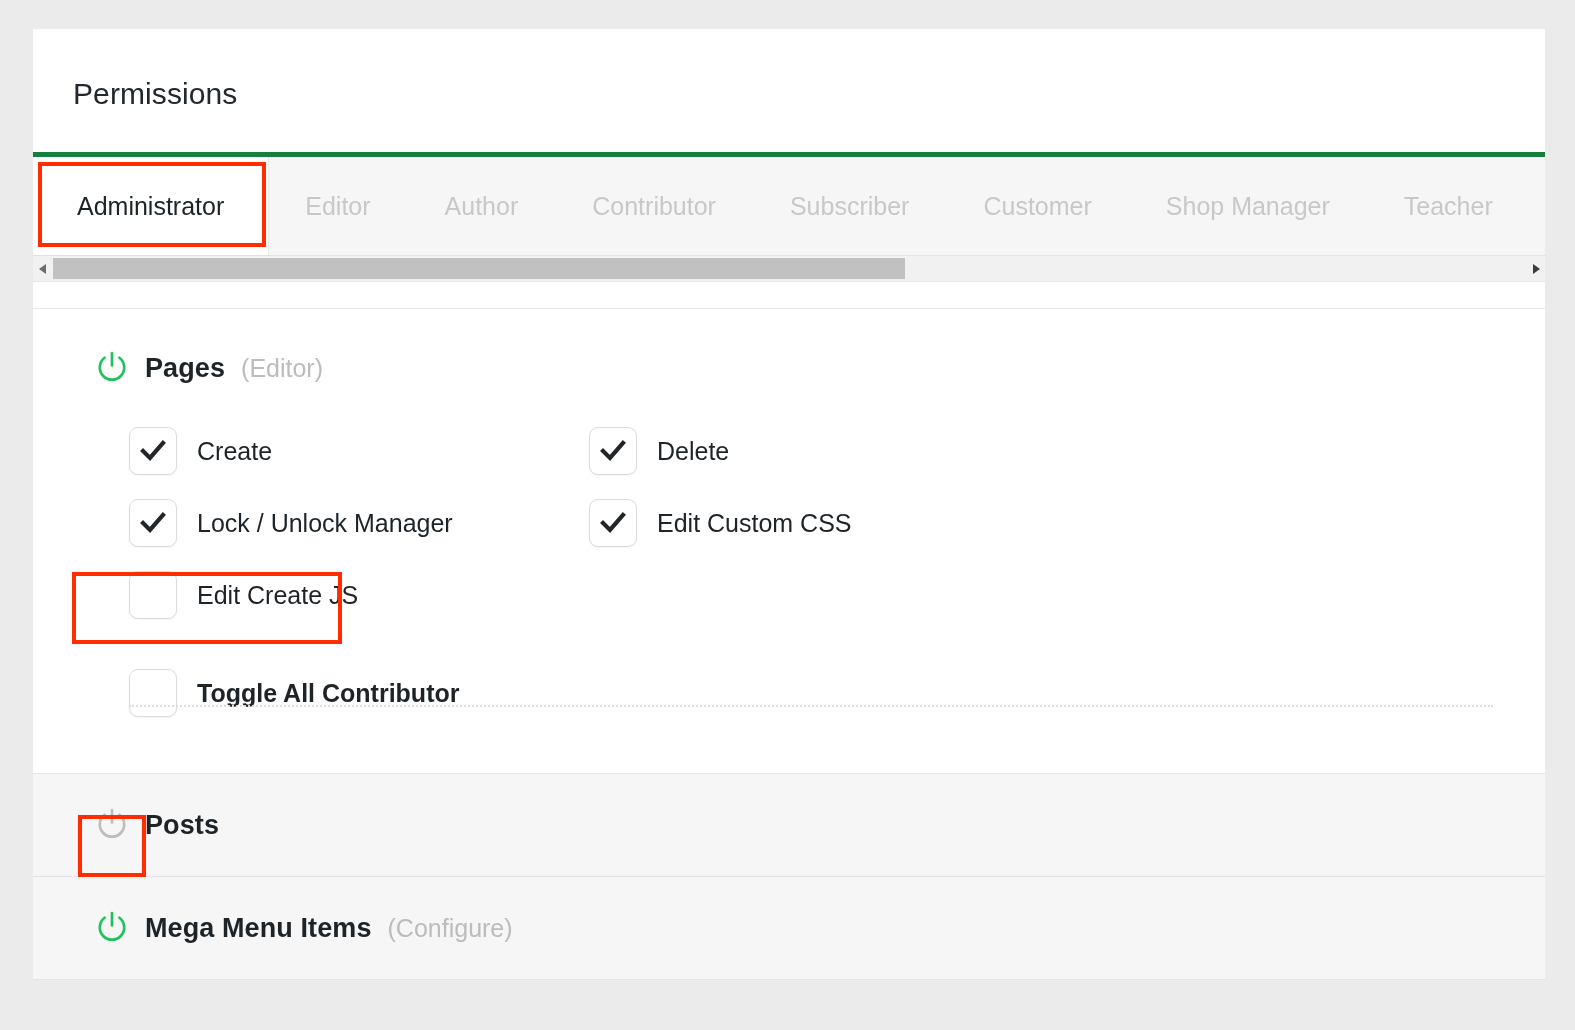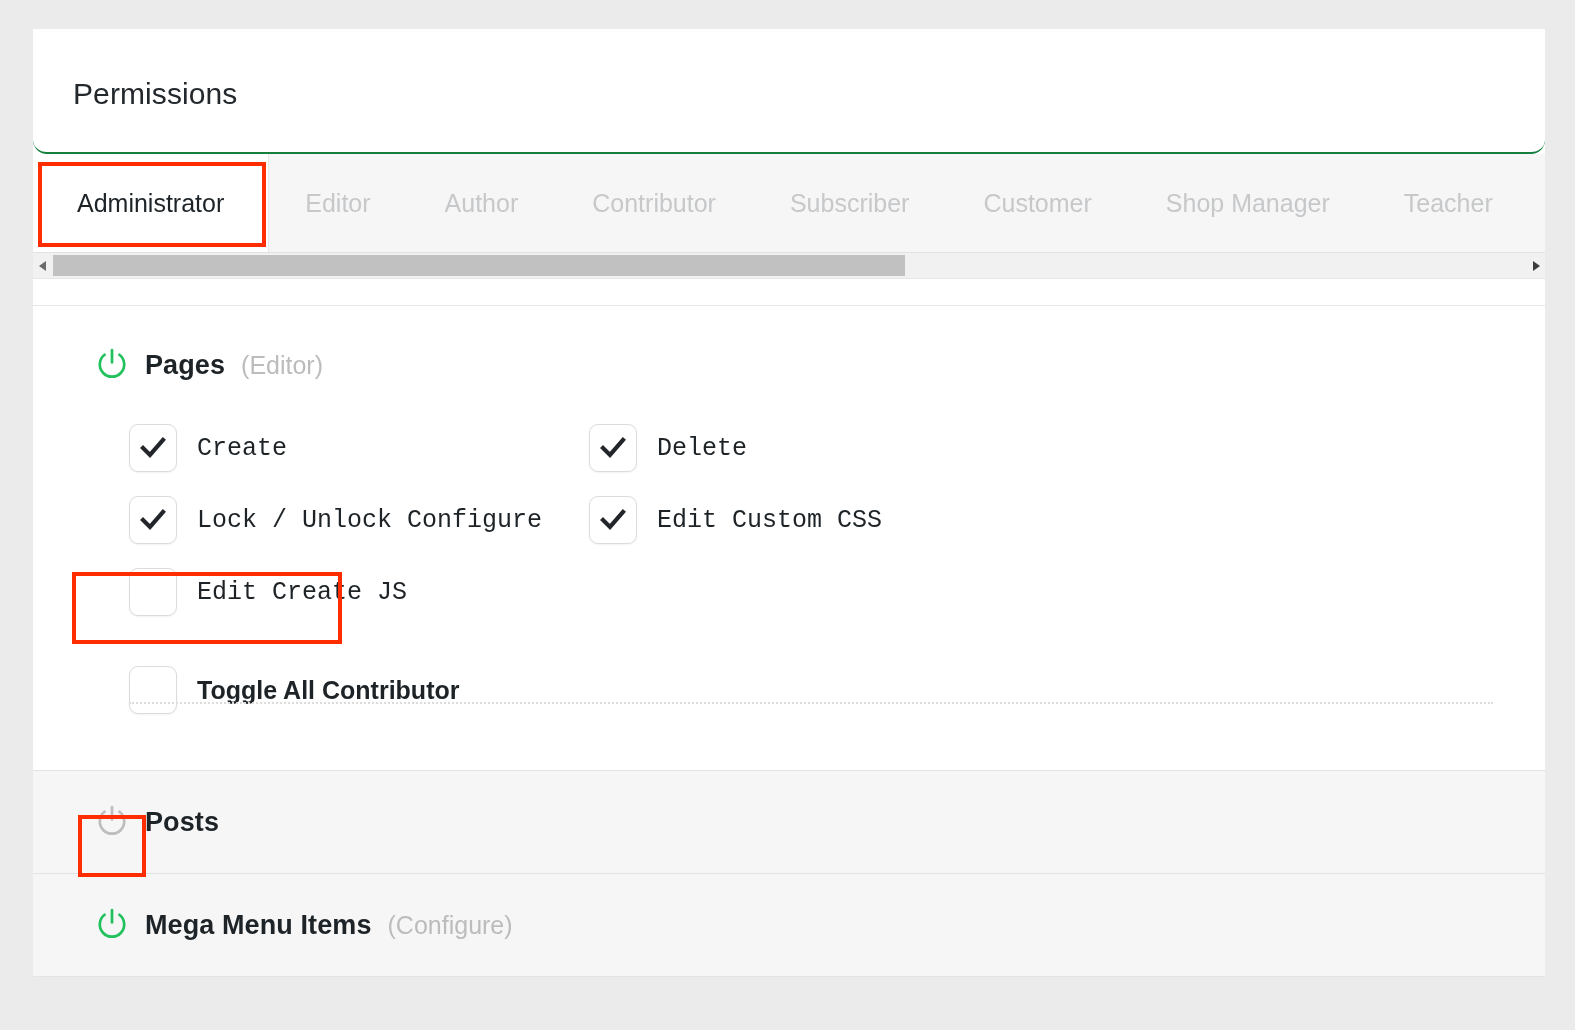--- a/index.html
+++ b/index.html
@@ -20,23 +20,22 @@
     top: 29px;
     width: 1512px;
     background: #ffffff;
     overflow: hidden;
   }
 
   
   .panel-header {
     height: 123px;
     background: #ffffff;
-    border-bottom: 2px solid #15803d;
-    position: relative;
-    border-radius: 14px;
+    border-bottom: 5px solid #15803d;
+    position: relative;
   }
   .panel-title {
     position: absolute;
     left: 40px;
     top: 48px;
     font-size: 30px;
     font-weight: 400;
     color: #23282d;
     letter-spacing: 0.1px;
   }
@@ -165,21 +164,20 @@
 
   
   .perm-grid {
     position: relative;
     padding: 16px 0 0 0;
   }
   .perm-row {
     display: flex;
     align-items: center;
     height: 72px;
-    font-family: Liberation Mono, monospace;
   }
   .perm-cell {
     display: flex;
     align-items: center;
     cursor: pointer;
   }
   .perm-cell.col1 { width: 555px; padding-left: 96px; box-sizing: border-box; }
   .perm-cell.col2 { padding-left: 1px; }
 
   .cb {
@@ -317,21 +315,21 @@
         </div>
       </div>
 
       <div class="perm-row">
         <div class="perm-cell col1">
           <span class="cb">
             <svg width="30" height="30" viewBox="0 0 30 30" xmlns="http://www.w3.org/2000/svg">
               <polyline points="5,15 12,22 25,7" fill="none" stroke="#22262a" stroke-width="4.2" stroke-linecap="square" stroke-linejoin="miter"></polyline>
             </svg>
           </span>
-          <span class="cb-label">Lock / Unlock Configure</span>
+          <span class="cb-label">Lock / Unlock Manager</span>
         </div>
         <div class="perm-cell col2">
           <span class="cb">
             <svg width="30" height="30" viewBox="0 0 30 30" xmlns="http://www.w3.org/2000/svg">
               <polyline points="5,15 12,22 25,7" fill="none" stroke="#22262a" stroke-width="4.2" stroke-linecap="square" stroke-linejoin="miter"></polyline>
             </svg>
           </span>
           <span class="cb-label">Edit Custom CSS</span>
         </div>
       </div>

